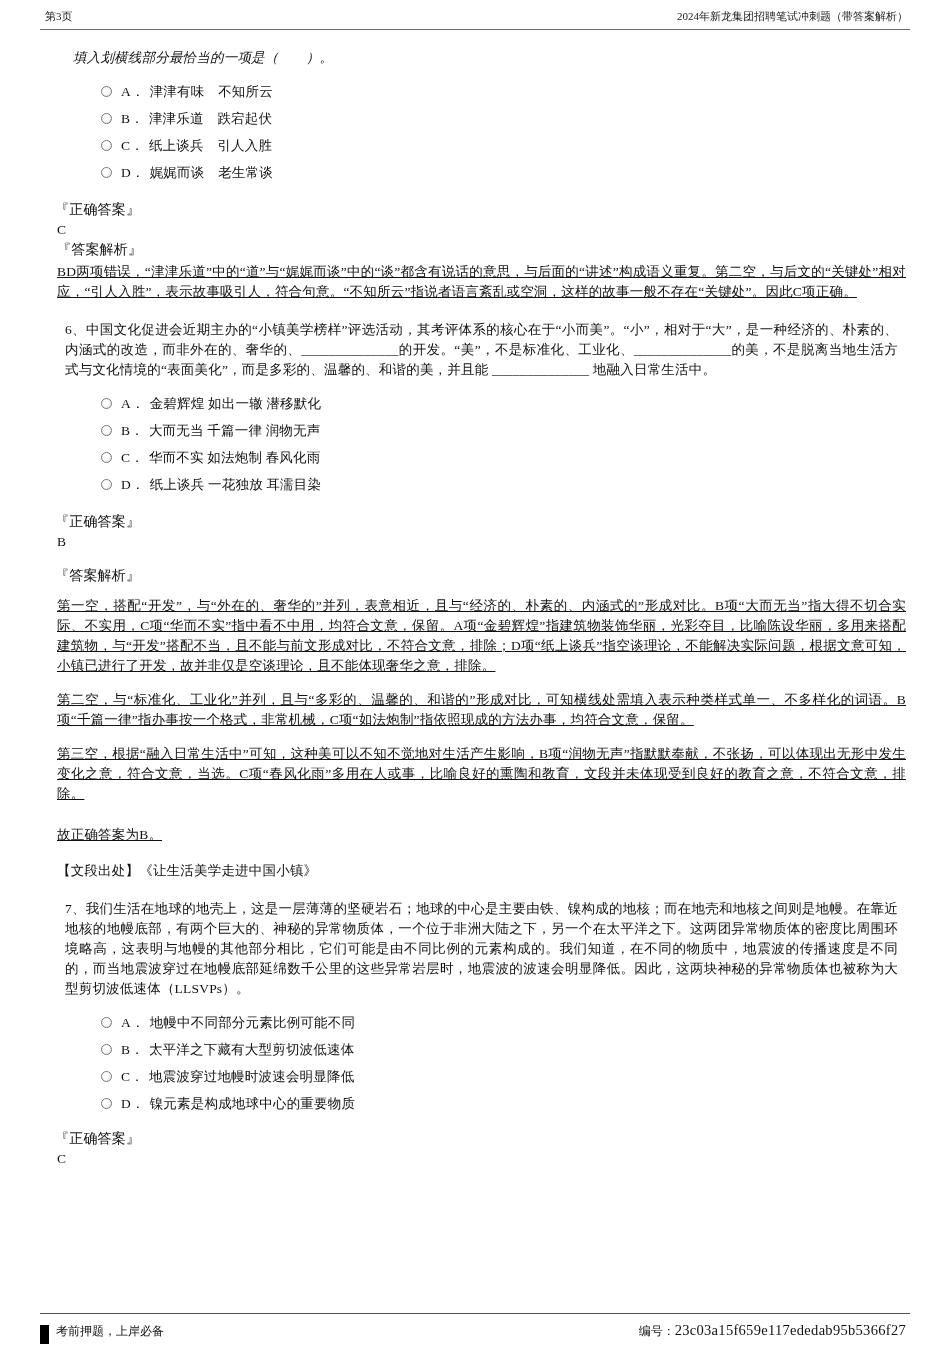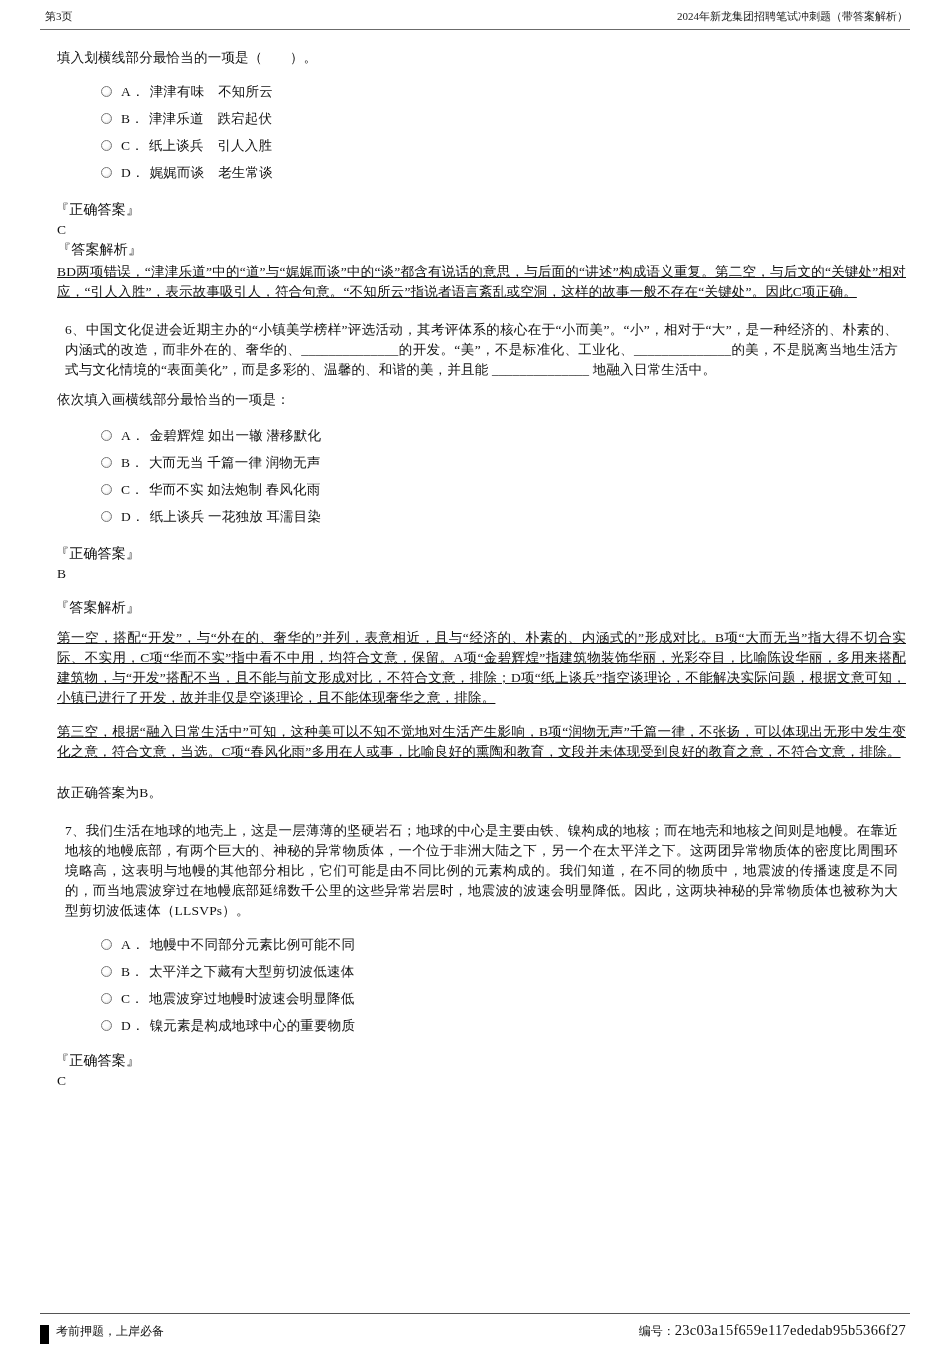--- a/index.html
+++ b/index.html
@@ -19,39 +19,39 @@
     font-size: 11px; color: #222;
   }
   .rule { height: 0; border-top: 1px solid #6b6b6b; margin: 0 40px; }
 
   .main {
     padding: 16px 44px 0 57px;
     font-size: 13.5px; line-height: 20px; letter-spacing: 0.2px;
     text-align: justify;
   }
 
-  .prompt { margin: 2px 0 10px; }
+  .prompt { margin: 2px 16px 10px; font-style: italic; }
   .stem { margin: 18px 8px 10px; }
   .instruction { margin: 0 0 12px; }
 
   .options { margin: 2px 0 12px 44px; }
   .option { display: flex; align-items: center; height: 27px; }
   .radio {
     width: 9px; height: 9px; flex: none;
     border: 1px solid #777; border-radius: 50%;
     margin-right: 9px;
     background: radial-gradient(circle at 35% 35%, #ffffff 40%, #d9d9d9);
   }
   .opt-letter { margin-right: 5px; }
 
   .ans-label { margin: 14px 0 0 -2px; font-size: 14px; }
   .ans-value { margin: 0; }
   .para { margin: 0 0 14px; text-decoration: underline; }
   .tight { margin: 0 0 2px; }
-  .conclusion { margin: 21px 0 16px; }
+  .conclusion { margin: 21px 0 16px; text-decoration: underline; }
   .source { margin: 0 0 10px; }
 
   .footer { position: absolute; left: 0; right: 0; bottom: 5px; }
   .footer .rule { margin-bottom: 8px; border-top-color: #555; }
   .footer-row {
     display: flex; justify-content: space-between; align-items: flex-end;
     padding: 0 44px 0 56px;
     font-size: 12px;
     margin-top: 8px;
   }
@@ -102,21 +102,20 @@
       </div>
 
       <p class="ans-label">『正确答案』</p>
       <p class="ans-value">C</p>
       <p class="ans-label tight">『答案解析』</p>
       <p class="para">BD两项错误，“津津乐道”中的“道”与“娓娓而谈”中的“谈”都含有说话的意思，与后面的“讲述”构成语义重复。第二空，与后文的“关键处”相对应，“引人入胜”，表示故事吸引人，符合句意。“不知所云”指说者语言紊乱或空洞，这样的故事一般不存在“关键处”。因此C项正确。</p>
     </section>
 
     <section>
       <p class="stem">6、中国文化促进会近期主办的“小镇美学榜样”评选活动，其考评体系的核心在于“小而美”。“小”，相对于“大”，是一种经济的、朴素的、内涵式的改造，而非外在的、奢华的、______________的开发。“美”，不是标准化、工业化、______________的美，不是脱离当地生活方式与文化情境的“表面美化”，而是多彩的、温馨的、和谐的美，并且能 ______________ 地融入日常生活中。</p>
-      <p class="instruction">依次填入画横线部分最恰当的一项是：</p>
 
       <div class="options">
         <div class="option">
           <span class="radio"></span>
           <span class="opt-letter">A．</span>
           <span>金碧辉煌 如出一辙 潜移默化</span>
         </div>
         <div class="option">
           <span class="radio"></span>
           <span class="opt-letter">B．</span>
@@ -132,23 +131,25 @@
           <span class="opt-letter">D．</span>
           <span>纸上谈兵 一花独放 耳濡目染</span>
         </div>
       </div>
 
       <p class="ans-label">『正确答案』</p>
       <p class="ans-value">B</p>
       <p class="ans-label" style="margin-bottom:10px">『答案解析』</p>
 
       <p class="para">第一空，搭配“开发”，与“外在的、奢华的”并列，表意相近，且与“经济的、朴素的、内涵式的”形成对比。B项“大而无当”指大得不切合实际、不实用，C项“华而不实”指中看不中用，均符合文意，保留。A项“金碧辉煌”指建筑物装饰华丽，光彩夺目，比喻陈设华丽，多用来搭配建筑物，与“开发”搭配不当，且不能与前文形成对比，不符合文意，排除；D项“纸上谈兵”指空谈理论，不能解决实际问题，根据文意可知，小镇已进行了开发，故并非仅是空谈理论，且不能体现奢华之意，排除。</p>
-      <p class="para">第三空，根据“融入日常生活中”可知，这种美可以不知不觉地对生活产生影响，B项“润物无声”千篇一律，不张扬，可以体现出无形中发生变化之意，符合文意，当选。C项“春风化雨”多用在人或事，比喻良好的熏陶和教育，文段并未体现受到良好的教育之意，不符合文意，排除。</p>
+      <p class="para">第二空，与“标准化、工业化”并列，且与“多彩的、温馨的、和谐的”形成对比，可知横线处需填入表示种类样式单一、不多样化的词语。B项“千篇一律”指办事按一个格式，非常机械，C项“如法炮制”指依照现成的方法办事，均符合文意，保留。</p>
+      <p class="para">第三空，根据“融入日常生活中”可知，这种美可以不知不觉地对生活产生影响，B项“润物无声”指默默奉献，不张扬，可以体现出无形中发生变化之意，符合文意，当选。C项“春风化雨”多用在人或事，比喻良好的熏陶和教育，文段并未体现受到良好的教育之意，不符合文意，排除。</p>
 
       <p class="conclusion">故正确答案为B。</p>
+      <p class="source">【文段出处】《让生活美学走进中国小镇》</p>
     </section>
 
     <section>
       <p class="stem">7、我们生活在地球的地壳上，这是一层薄薄的坚硬岩石；地球的中心是主要由铁、镍构成的地核；而在地壳和地核之间则是地幔。在靠近地核的地幔底部，有两个巨大的、神秘的异常物质体，一个位于非洲大陆之下，另一个在太平洋之下。这两团异常物质体的密度比周围环境略高，这表明与地幔的其他部分相比，它们可能是由不同比例的元素构成的。我们知道，在不同的物质中，地震波的传播速度是不同的，而当地震波穿过在地幔底部延绵数千公里的这些异常岩层时，地震波的波速会明显降低。因此，这两块神秘的异常物质体也被称为大型剪切波低速体（LLSVPs）。</p>
 
       <div class="options">
         <div class="option">
           <span class="radio"></span>
           <span class="opt-letter">A．</span>
           <span>地幔中不同部分元素比例可能不同</span>

